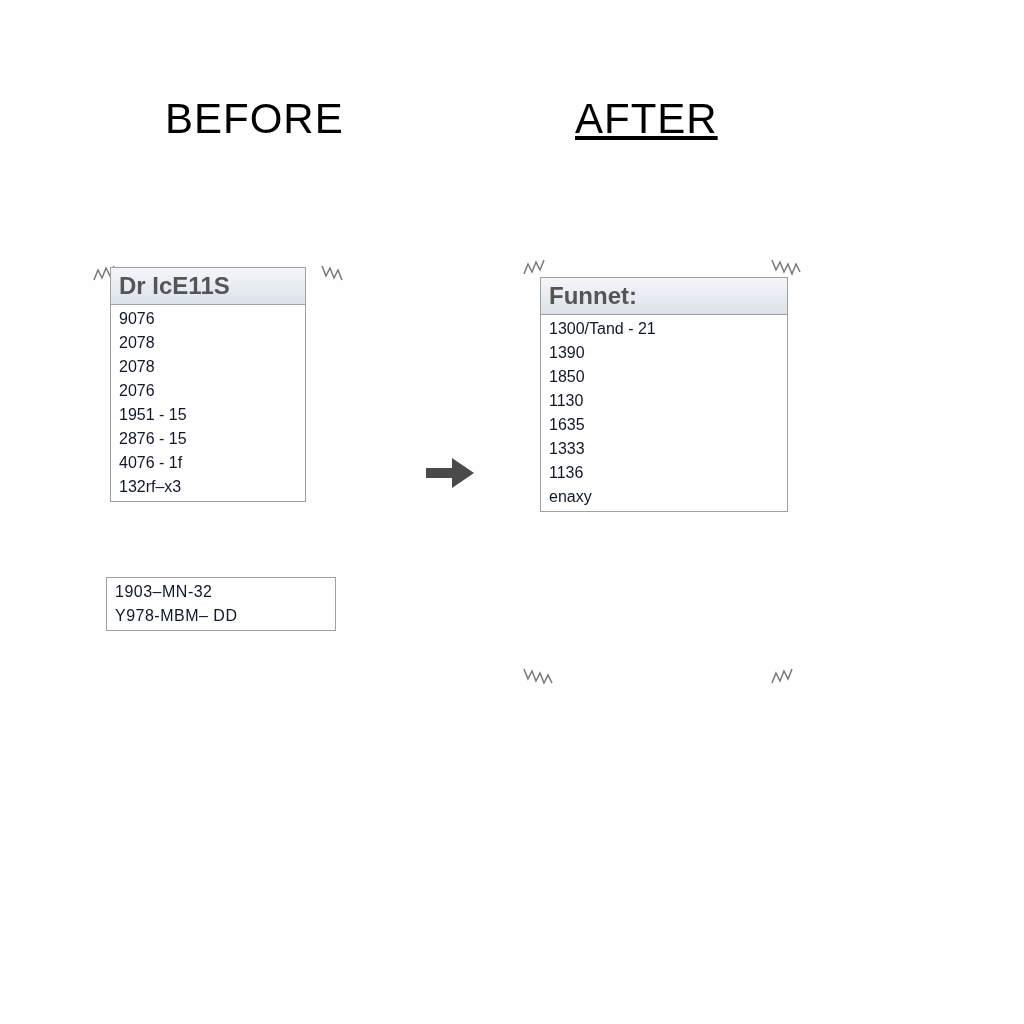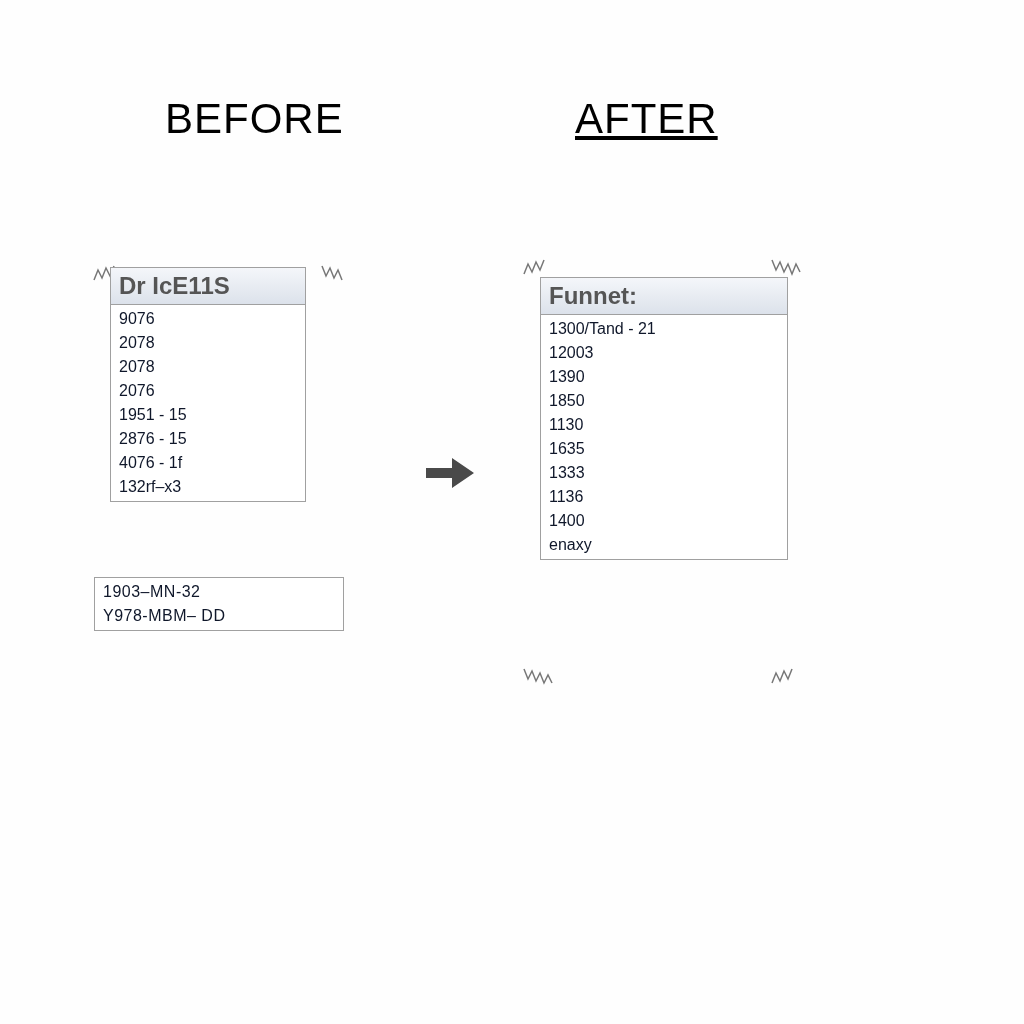--- a/index.html
+++ b/index.html
@@ -35,22 +35,22 @@
       border: 1px solid #a0a0a0;
       background: #ffffff;
     }
     .panel-before {
       top: 267px;
       left: 110px;
       width: 196px;
     }
     .panel-before-bottom {
       top: 577px;
-      left: 94px;
-      width: 250px;
+      left: 106px;
+      width: 230px;
     }
     .panel-after {
       top: 277px;
       left: 540px;
       width: 248px;
     }
     .panel-header {
       background: linear-gradient(to bottom, #f4f6fa 0%, #e8ecf2 50%, #dce2eb 100%);
       border-bottom: 1px solid #a0a0a0;
       padding: 4px 8px;
@@ -130,23 +130,21 @@
     <path d="M2 4 L6 14 L10 6 L14 16 L18 8 L22 18 L26 10 L30 18" stroke="#777" stroke-width="1.5" fill="none"></path>
   </svg>
 <svg class="sparkle" style="top:665px;left:770px;" width="34" height="26">
     <path d="M2 18 L6 8 L10 16 L14 6 L18 14 L22 4" stroke="#777" stroke-width="1.5" fill="none"></path>
   </svg>
 
 <div class="panel panel-after">
   <div class="panel-header">Funnet:</div>
   <div class="panel-body">
     <div class="panel-row">1300/Tand - 21</div>
-    <div class="panel-row">12003</div>
     <div class="panel-row">1390</div>
     <div class="panel-row">1850</div>
     <div class="panel-row">1130</div>
     <div class="panel-row">1635</div>
     <div class="panel-row">1333</div>
     <div class="panel-row">1136</div>
-    <div class="panel-row">1400</div>
     <div class="panel-row">enaxy</div>
   </div>
 </div>
 
 </body></html>

